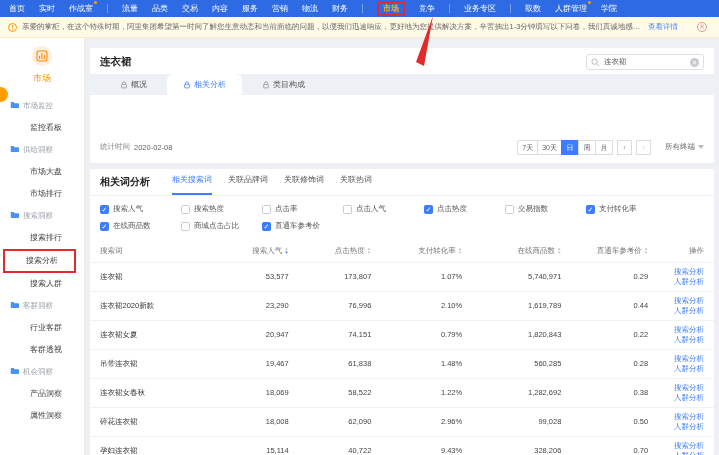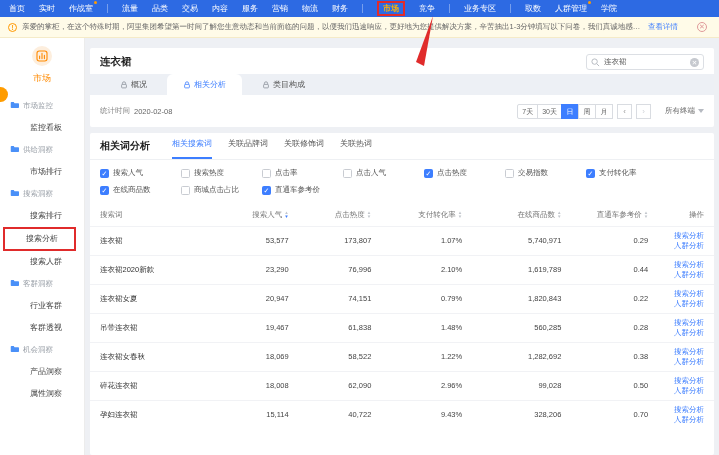--- a/index.html
+++ b/index.html
@@ -63,21 +63,21 @@
 
   .tab-strip{ display:flex; background:#edf0f5; height:21px; align-items:flex-end;
     padding-left:14px; gap:4px;}
   .tab{ display:flex; align-items:center; gap:3px; height:21px; padding:8px 16px;
     font-size:8px; color:#555; cursor:pointer; border-radius:6px 6px 0 0;}
   .tab.active{ background:#fff; color:#3d7eff;margin-top:46px;}
   .tab .tab-icon{ display:inline-flex; color:#8a9099;}
   .tab.active .tab-icon{ color:#3d7eff;}
 
   .stats-row{ display:flex; align-items:center; justify-content:space-between;
-    height:25px; padding:16px 10px; font-size:7.5px; color:#888;}
+    height:25px; padding:16px 10px; font-size:7.5px; color:#888;margin-top:36px;}
   .stats-left{ display:flex; gap:4px; align-items:center;}
   .stat-time-value{ color:#666;text-align:right;}
   .stats-right{ display:flex; align-items:center; gap:4px;}
   .date-group{ display:flex;}
   .date-btn{ min-width:18px; padding:0 4px; height:15px; line-height:13px; text-align:center;
     border:1px solid #d9dce1; background:#fff; color:#666; font-size:7px; cursor:pointer;
     margin-left:-1px;}
   .date-btn:first-child{ margin-left:0; border-radius:2px 0 0 2px;}
   .date-btn.active{ background:#3d7eff; border-color:#3d7eff; color:#fff;}
   .page-btn{ width:15px; height:15px; line-height:13px; text-align:center;
@@ -187,20 +187,21 @@
         <span>市场监控</span>
       </div>
       <div class="side-item">监控看板</div>
 
       <div class="side-group-header">
         <span><svg width="9" height="8" viewBox="0 0 12 10">
               <path d="M1 2a1 1 0 0 1 1-1h3l1 1.5h5a1 1 0 0 1 1 1V8a1 1 0 0 1-1 1H2a1 1 0 0 1-1-1z" fill="#4a90f8"></path>
             </svg></span>
         <span>供给洞察</span>
       </div>
+      <div class="side-item">市场大盘</div>
       <div class="side-item">市场排行</div>
 
       <div class="side-group-header">
         <span><svg width="9" height="8" viewBox="0 0 12 10">
               <path d="M1 2a1 1 0 0 1 1-1h3l1 1.5h5a1 1 0 0 1 1 1V8a1 1 0 0 1-1 1H2a1 1 0 0 1-1-1z" fill="#4a90f8"></path>
             </svg></span>
         <span>搜索洞察</span>
       </div>
       <div class="side-item">搜索排行</div>
       <div class="side-item annotated">搜索分析</div>

